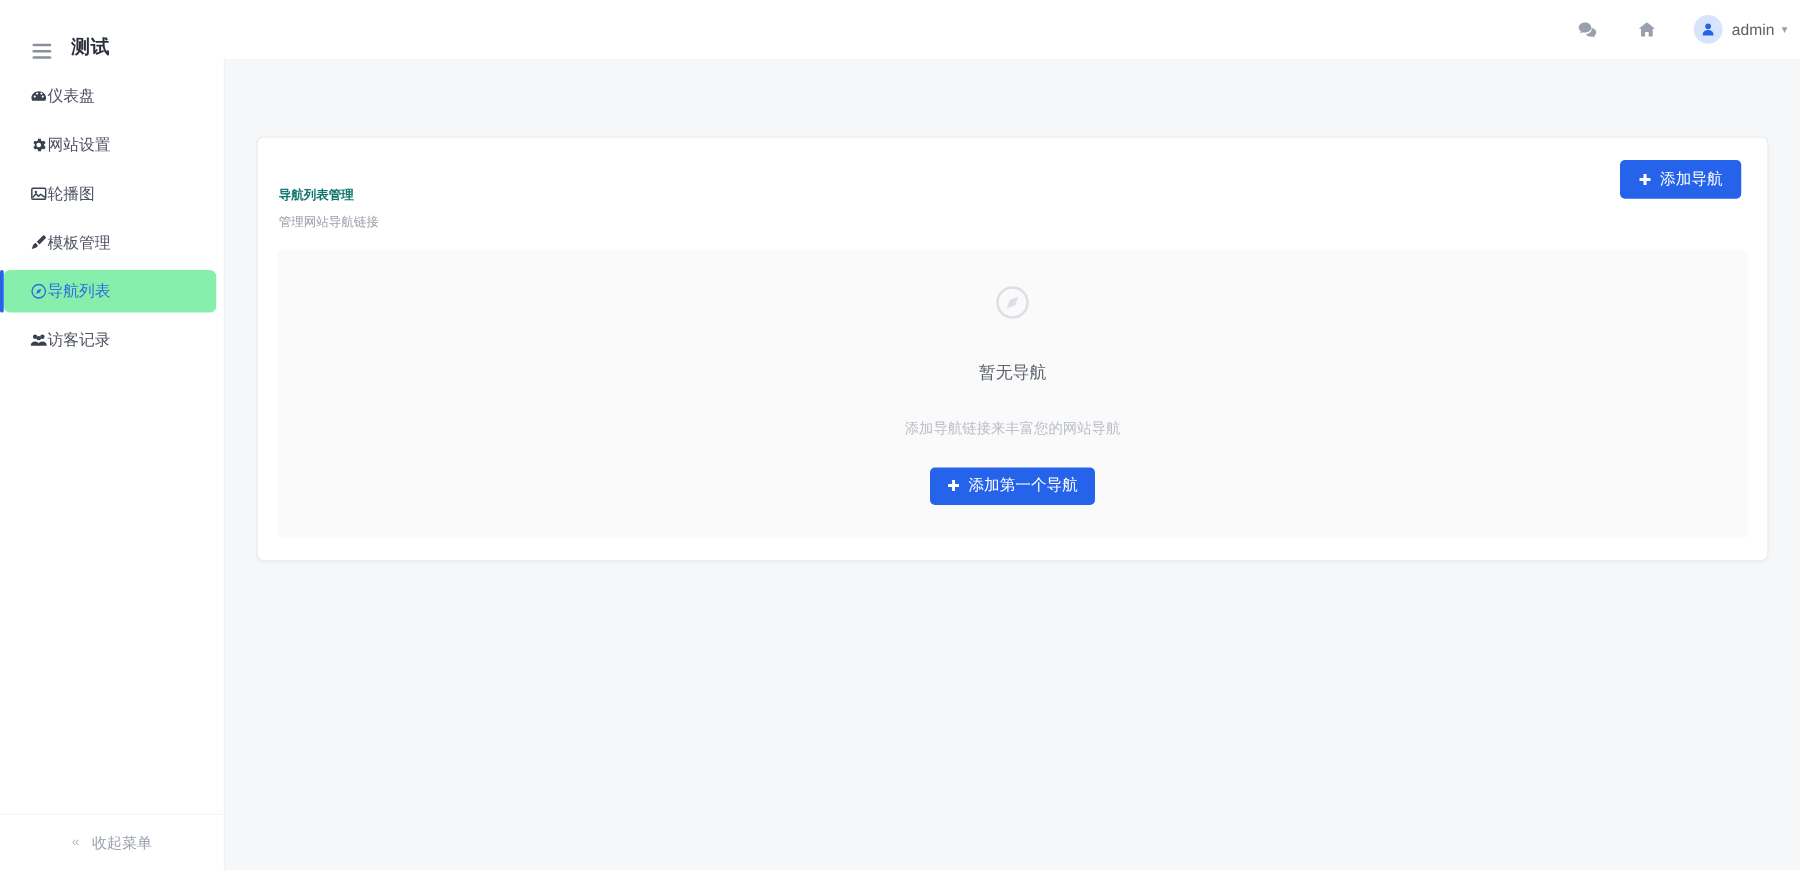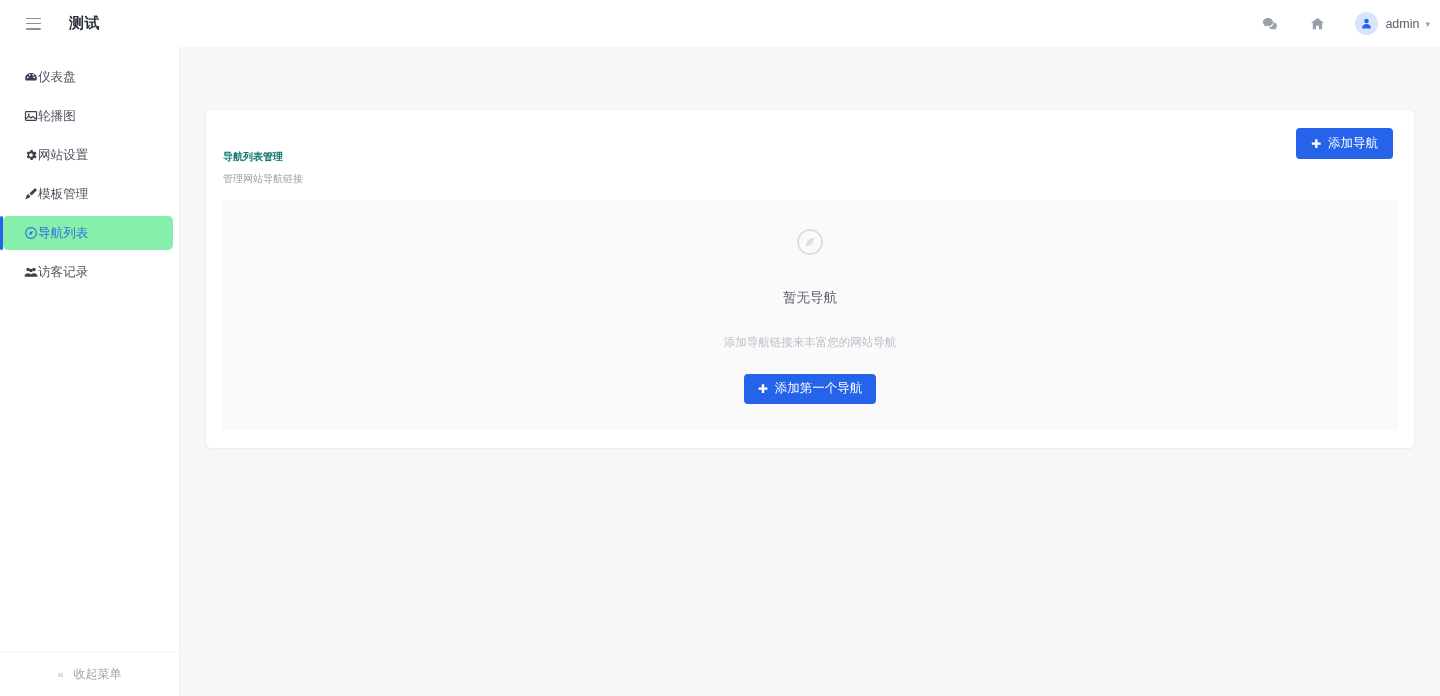--- a/index.html
+++ b/index.html
@@ -20,23 +20,23 @@
     height: 47px;
     background: #ffffff;
     display: flex;
     align-items: center;
     z-index: 20;
   }
   .topbar-left {
     width: 180px;
     height: 47px;
     display: flex;
-    align-items: center;
+    align-items: flex-end;
     padding-left: 26px;
-    gap: 28px;
+    gap: 16px;
   }
   .hamburger {
     width: 15px;
     height: 12px;
     display: flex;
     flex-direction: column;
     justify-content: space-between;
     cursor: pointer;
   }
   .hamburger span {
@@ -297,36 +297,36 @@
       <span class="mi-icon">
         <svg width="14" height="14" viewBox="0 0 24 24" fill="currentColor" aria-hidden="true">
           <path d="M12 5C6.5 5 2 9 2 14c0 1.5.4 2.9 1.1 4.1h17.8c.7-1.2 1.1-2.6 1.1-4.1 0-5-4.5-9-10-9zm-5.5 9a1.5 1.5 0 110-3 1.5 1.5 0 010 3zm3.2-4.2a1.5 1.5 0 110-3 1.5 1.5 0 010 3zm5.9 0a1.5 1.5 0 110-3 1.5 1.5 0 010 3zM17.5 14a1.5 1.5 0 110-3 1.5 1.5 0 010 3z"></path>
         </svg>
       </span>
       <span>仪表盘</span>
     </div>
 
     <div class="menu-item">
       <span class="mi-icon">
+        <svg width="14" height="14" viewBox="0 0 24 24" fill="currentColor" aria-hidden="true">
+          <path d="M19.4 13a7.6 7.6 0 000-2l2-1.6-2-3.4-2.4 1a7.7 7.7 0 00-1.7-1l-.4-2.6h-3.9l-.4 2.6c-.6.2-1.2.6-1.7 1l-2.4-1-2 3.4L6.6 11a7.6 7.6 0 000 2l-2 1.6 2 3.4 2.4-1c.5.4 1.1.8 1.7 1l.4 2.6h3.9l.4-2.6c.6-.2 1.2-.6 1.7-1l2.4 1 2-3.4-2.1-1.6zM12 15.2A3.2 3.2 0 1112 8.8a3.2 3.2 0 010 6.4z"></path>
+        </svg>
+      </span>
+      <span>网站设置</span>
+    </div>
+
+    <div class="menu-item">
+      <span class="mi-icon">
         <svg width="14" height="14" viewBox="0 0 24 24" fill="none" stroke="currentColor" stroke-width="2" aria-hidden="true">
           <rect x="2.5" y="4.5" width="19" height="15" rx="1.5"></rect>
           <circle cx="8" cy="9.5" r="1.6" fill="currentColor" stroke="none"></circle>
           <path d="M3.5 17l4.8-5 3.4 3.5 3-2.8 5.8 4.3" stroke-linejoin="round"></path>
         </svg>
       </span>
       <span>轮播图</span>
-    </div>
-
-    <div class="menu-item">
-      <span class="mi-icon">
-        <svg width="14" height="14" viewBox="0 0 24 24" fill="currentColor" aria-hidden="true">
-          <path d="M19.4 13a7.6 7.6 0 000-2l2-1.6-2-3.4-2.4 1a7.7 7.7 0 00-1.7-1l-.4-2.6h-3.9l-.4 2.6c-.6.2-1.2.6-1.7 1l-2.4-1-2 3.4L6.6 11a7.6 7.6 0 000 2l-2 1.6 2 3.4 2.4-1c.5.4 1.1.8 1.7 1l.4 2.6h3.9l.4-2.6c.6-.2 1.2-.6 1.7-1l2.4 1 2-3.4-2.1-1.6zM12 15.2A3.2 3.2 0 1112 8.8a3.2 3.2 0 010 6.4z"></path>
-        </svg>
-      </span>
-      <span>网站设置</span>
     </div>
 
     <div class="menu-item">
       <span class="mi-icon">
         <svg width="14" height="14" viewBox="0 0 24 24" fill="currentColor" aria-hidden="true">
           <path d="M20.2 2.8a1.8 1.8 0 00-2.6 0L9.3 11l3.7 3.7 8.2-8.3a1.8 1.8 0 000-2.6l-1-1z"></path>
           <path d="M7.8 12.6C6 13 4.6 14.4 4 16.2L2.4 21l4.8-1.6c1.8-.6 3.2-2 3.6-3.8l-3-3z"></path>
         </svg>
       </span>
       <span>模板管理</span>

